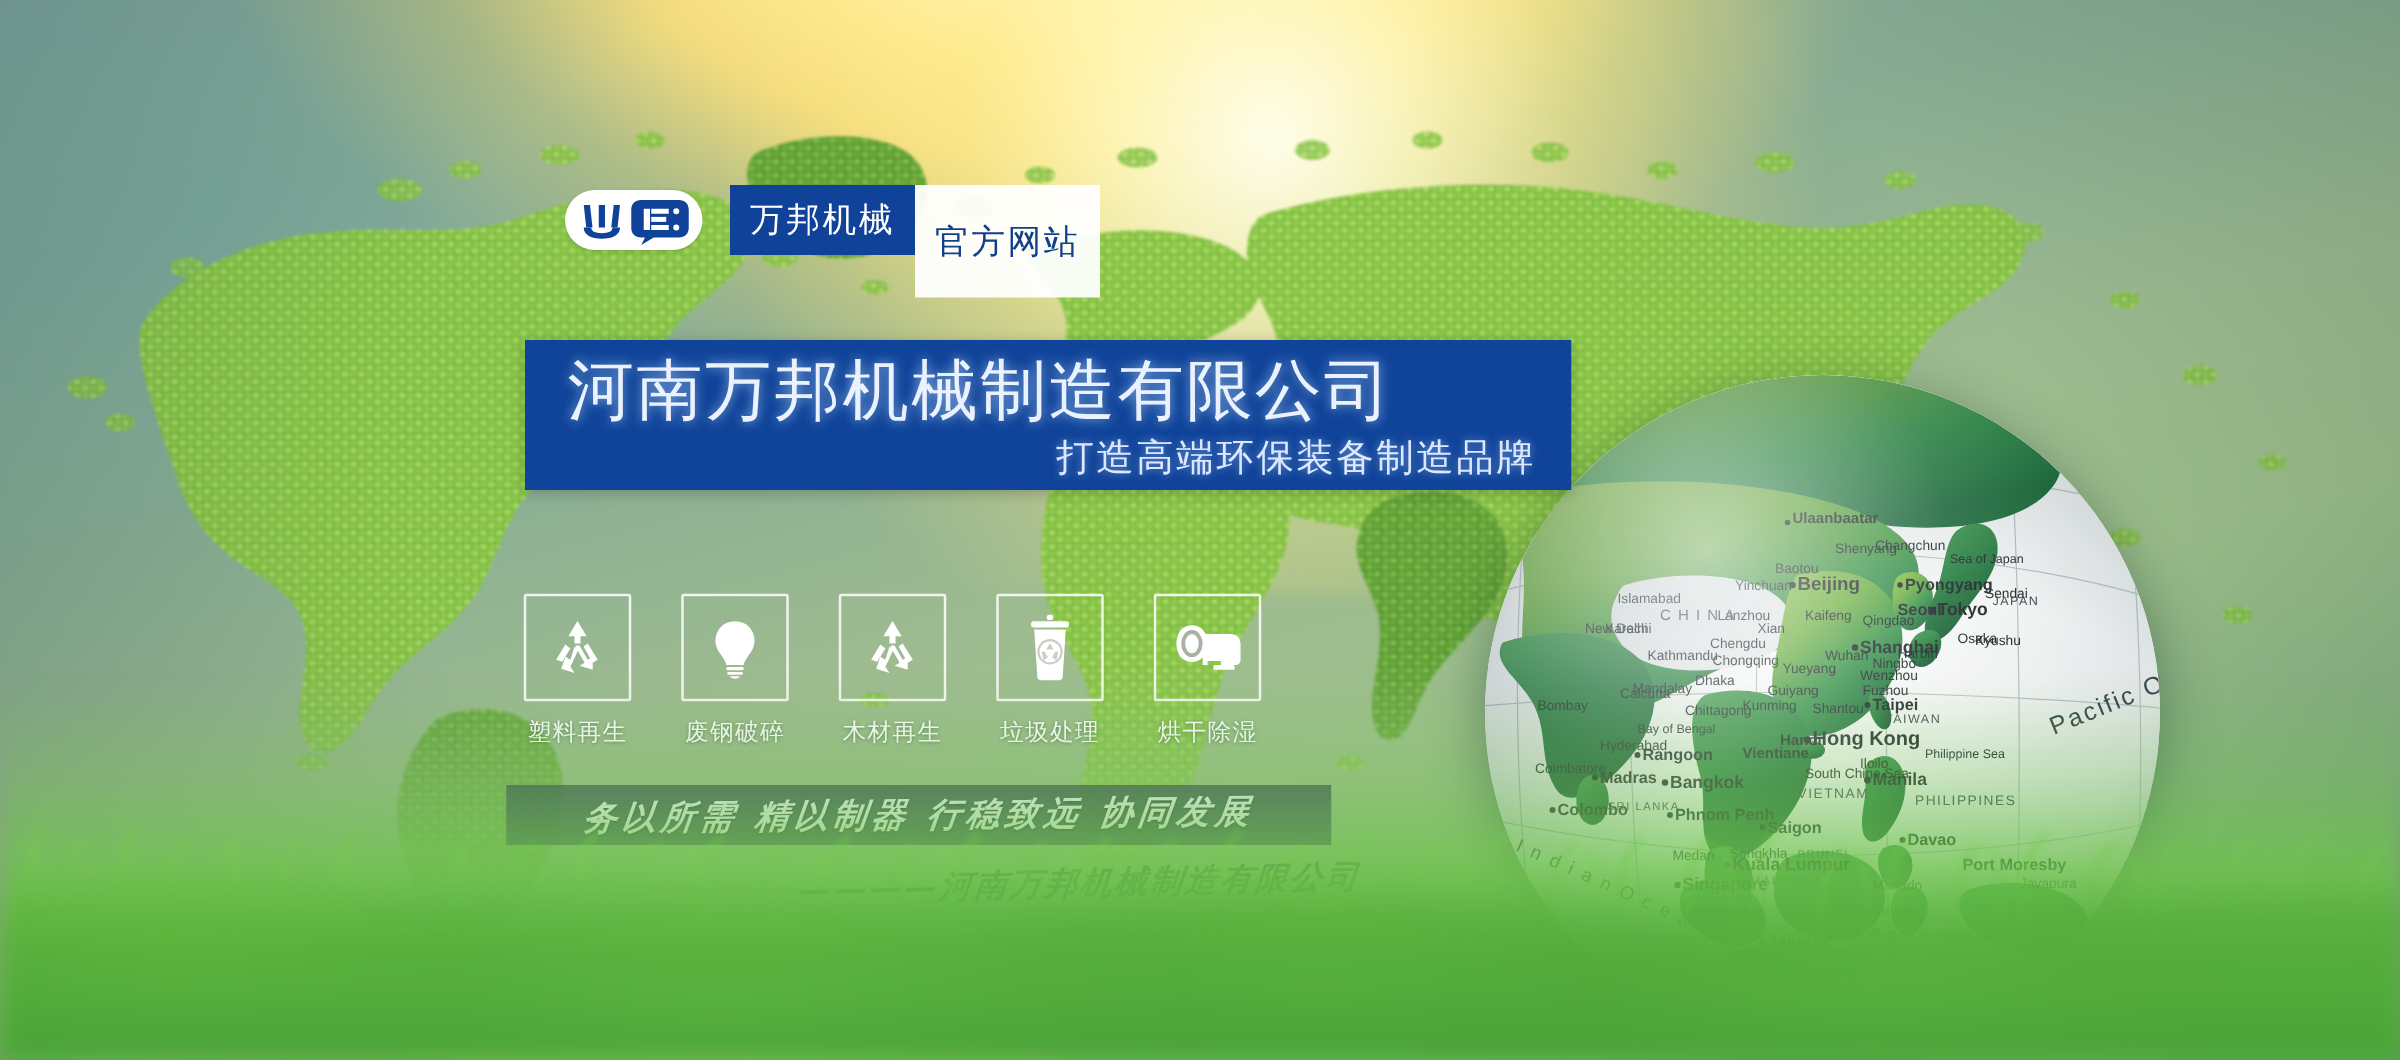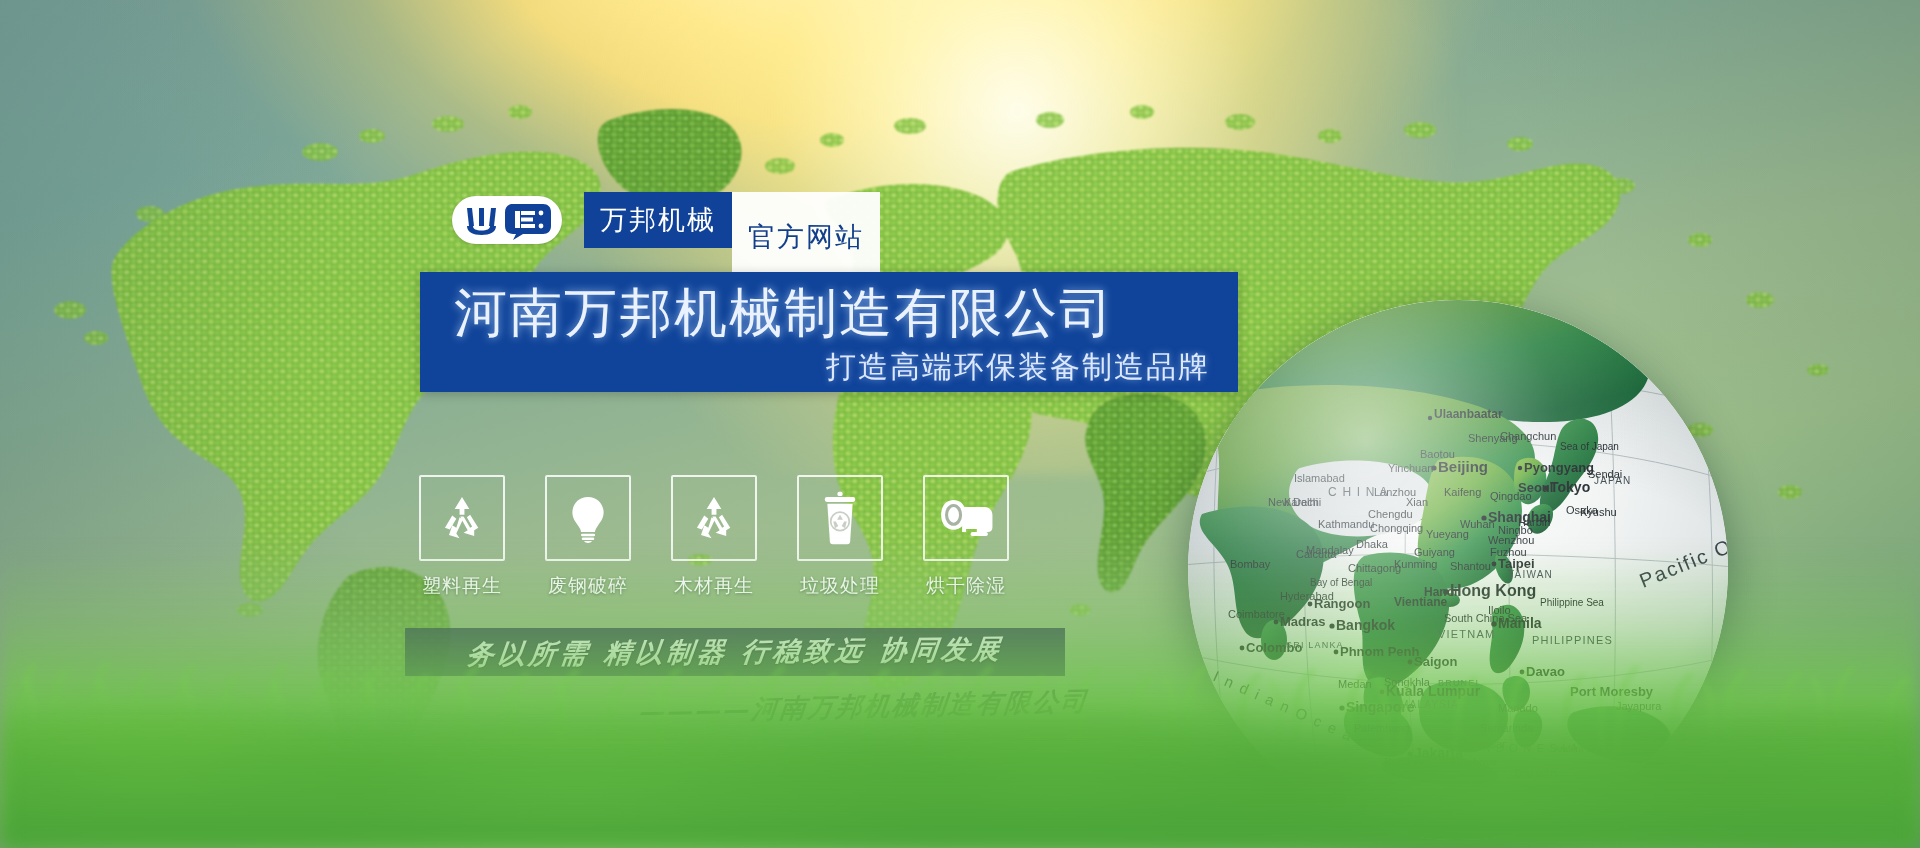--- a/index.html
+++ b/index.html
@@ -58,21 +58,21 @@
   .grass-blades svg{display:block;width:100%;height:100%;}
   .grass-dark{
     position:absolute;left:0;bottom:0;width:100%;height:150px;
     background:linear-gradient(180deg, rgba(60,150,50,0) 0%, rgba(66,156,52,0.5) 45%, rgba(72,162,56,0.9) 100%);
     filter:blur(10px);
   }
 
   
   .logo-row{
     position:absolute;left:452px;top:148px;
-    display:flex;align-items:stretch;height:56px;margin-top:44px;
+    display:flex;align-items:stretch;height:56px;
   }
   .logo-mark{
     width:110px;height:48px;margin-top:4px;
     background:#ffffff;border-radius:24px;
     display:flex;align-items:center;justify-content:center;gap:4px;
     box-shadow:0 1px 3px rgba(0,0,0,.18);
     position:relative;
   }
   .logo-mark svg{display:block;}
   .logo-title{
@@ -88,20 +88,21 @@
     padding:17px 16px;
     font-size:27px;letter-spacing:2px;font-weight:400;
     height:56px;
   }
 
   
   .banner{
     position:absolute;left:420px;top:272px;width:818px;height:120px;
     background:#10449a;
     box-shadow:0 2px 10px rgba(0,0,0,.22);
+    padding-left:19px;
   }
   .banner-title{
     position:absolute;left:34px;top:8px;
     font-size:53px;line-height:66px;color:#eaf2ff;
     letter-spacing:2px;font-weight:400;
     text-shadow:0 0 9px rgba(190,220,255,.75);
   }
   .banner-sub{
     position:absolute;right:28px;bottom:9px;
     font-size:30px;line-height:32px;color:#dbe8ff;

